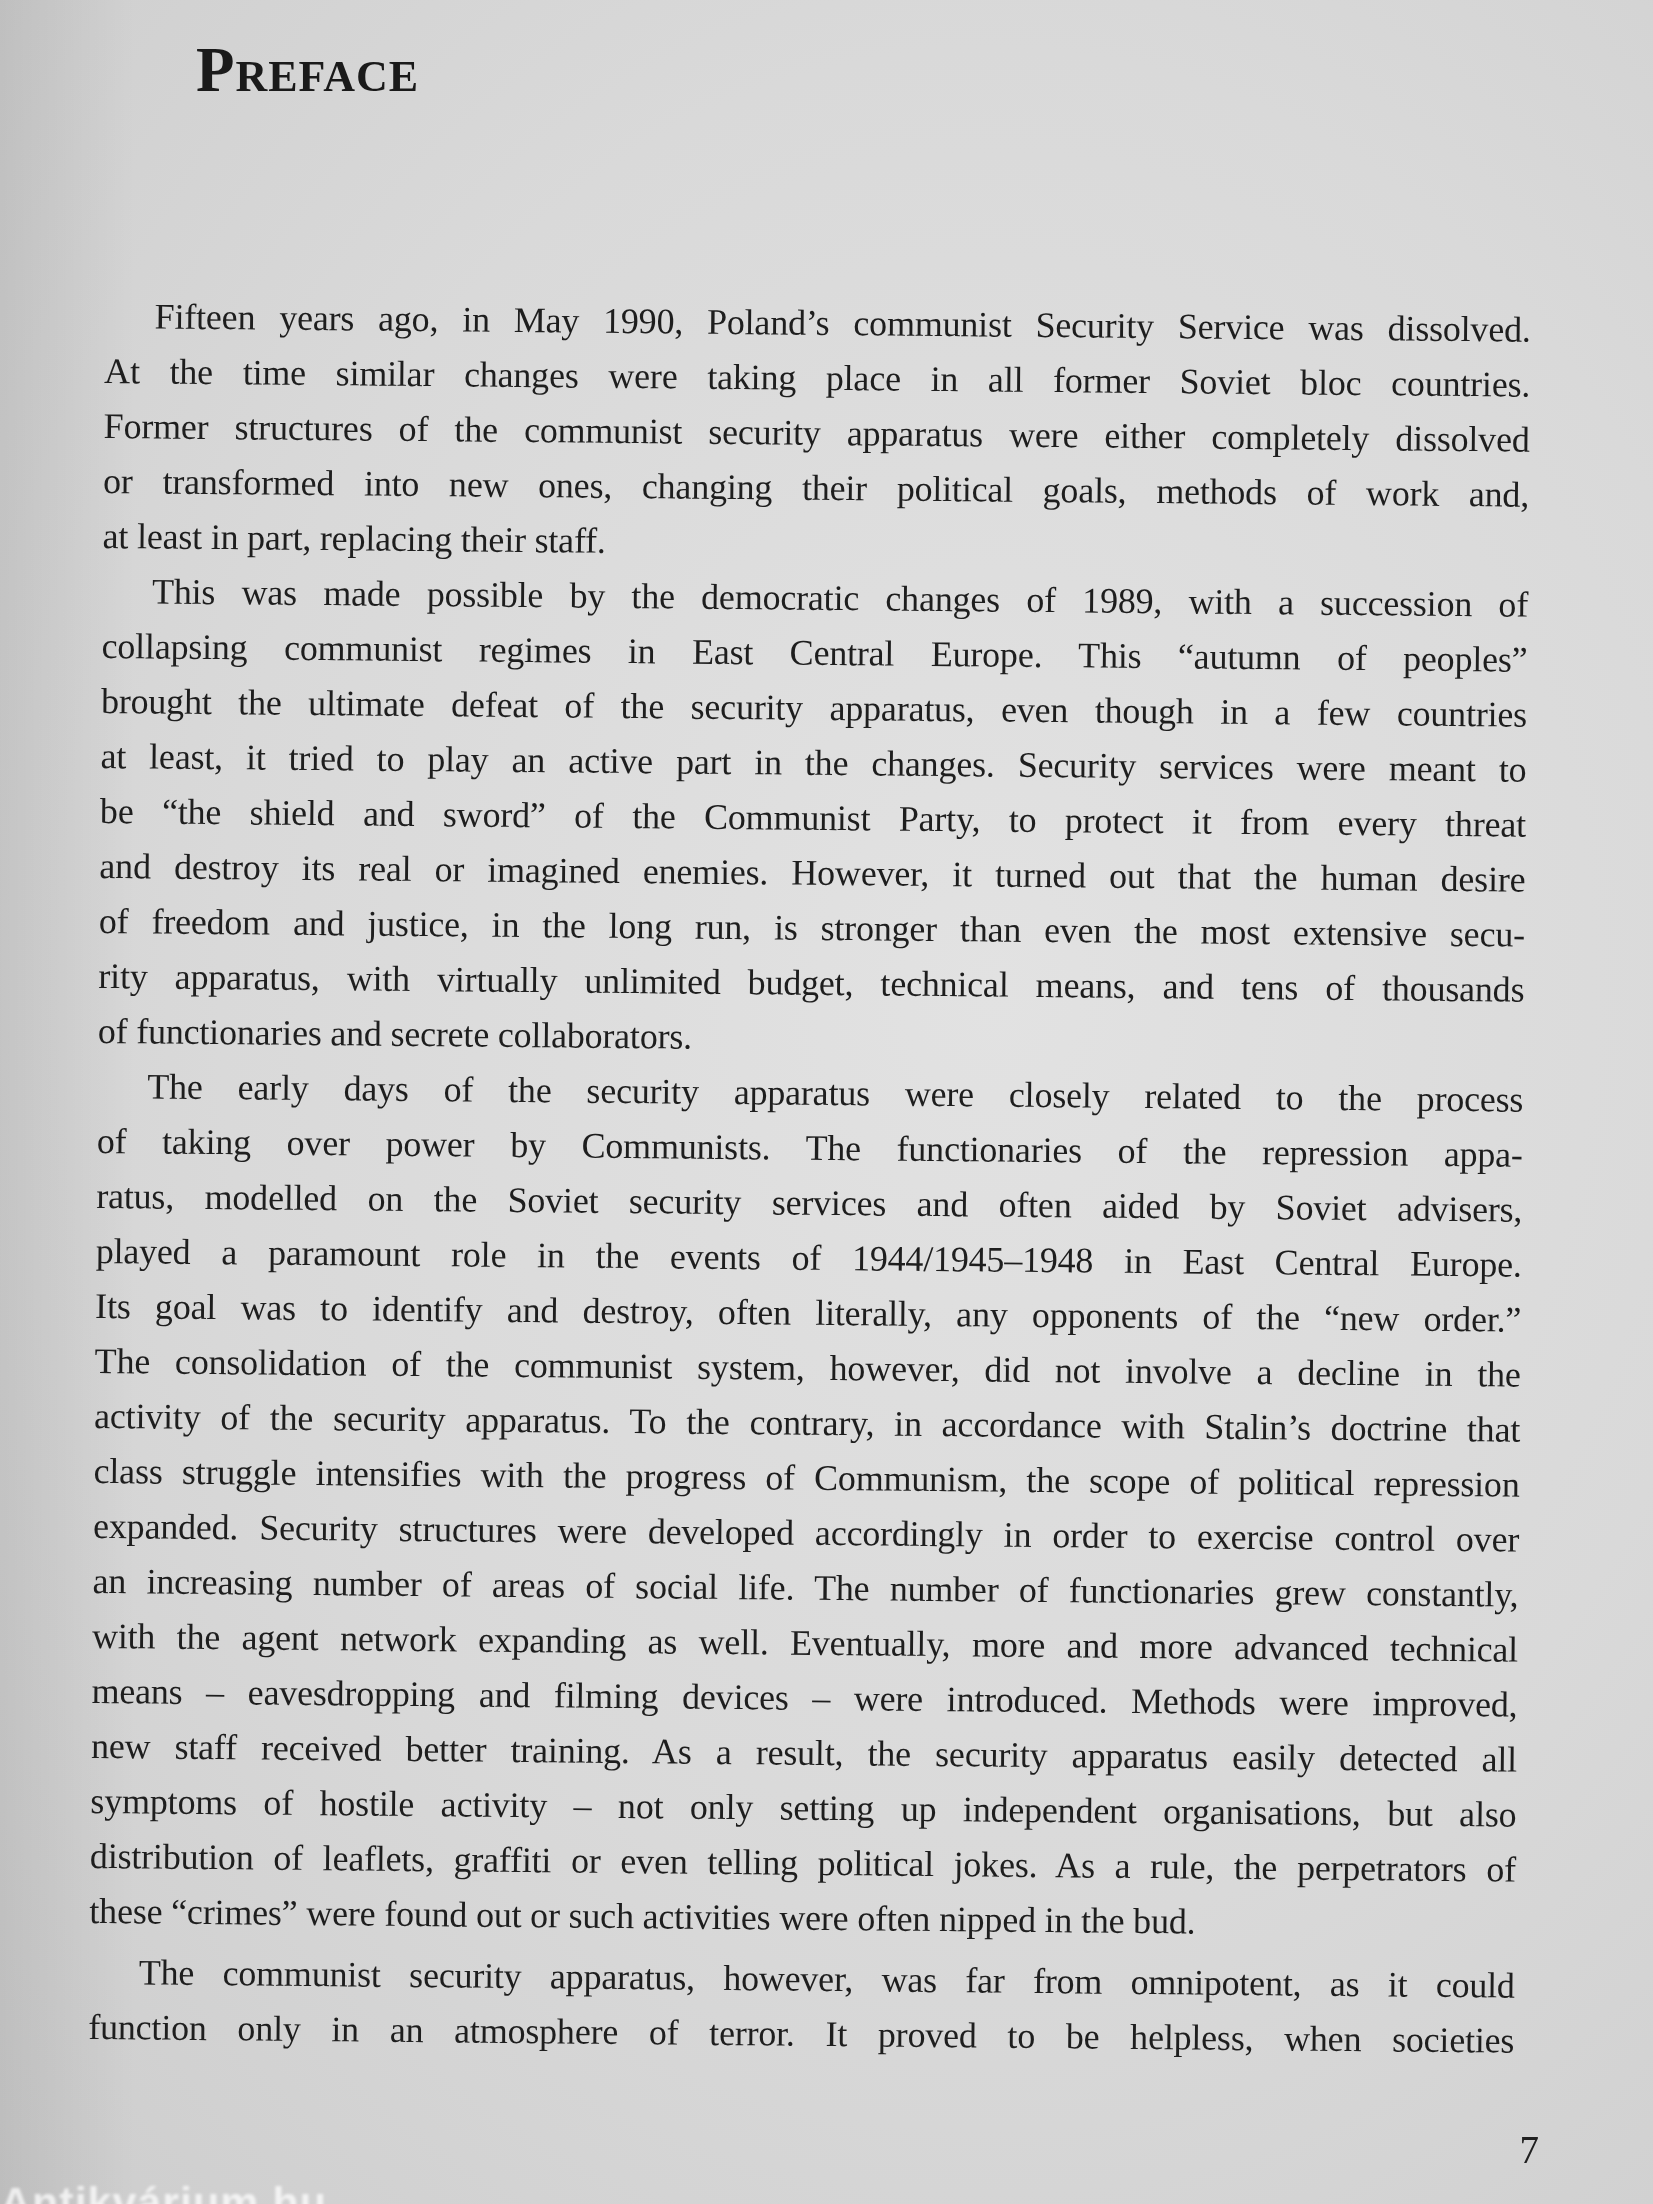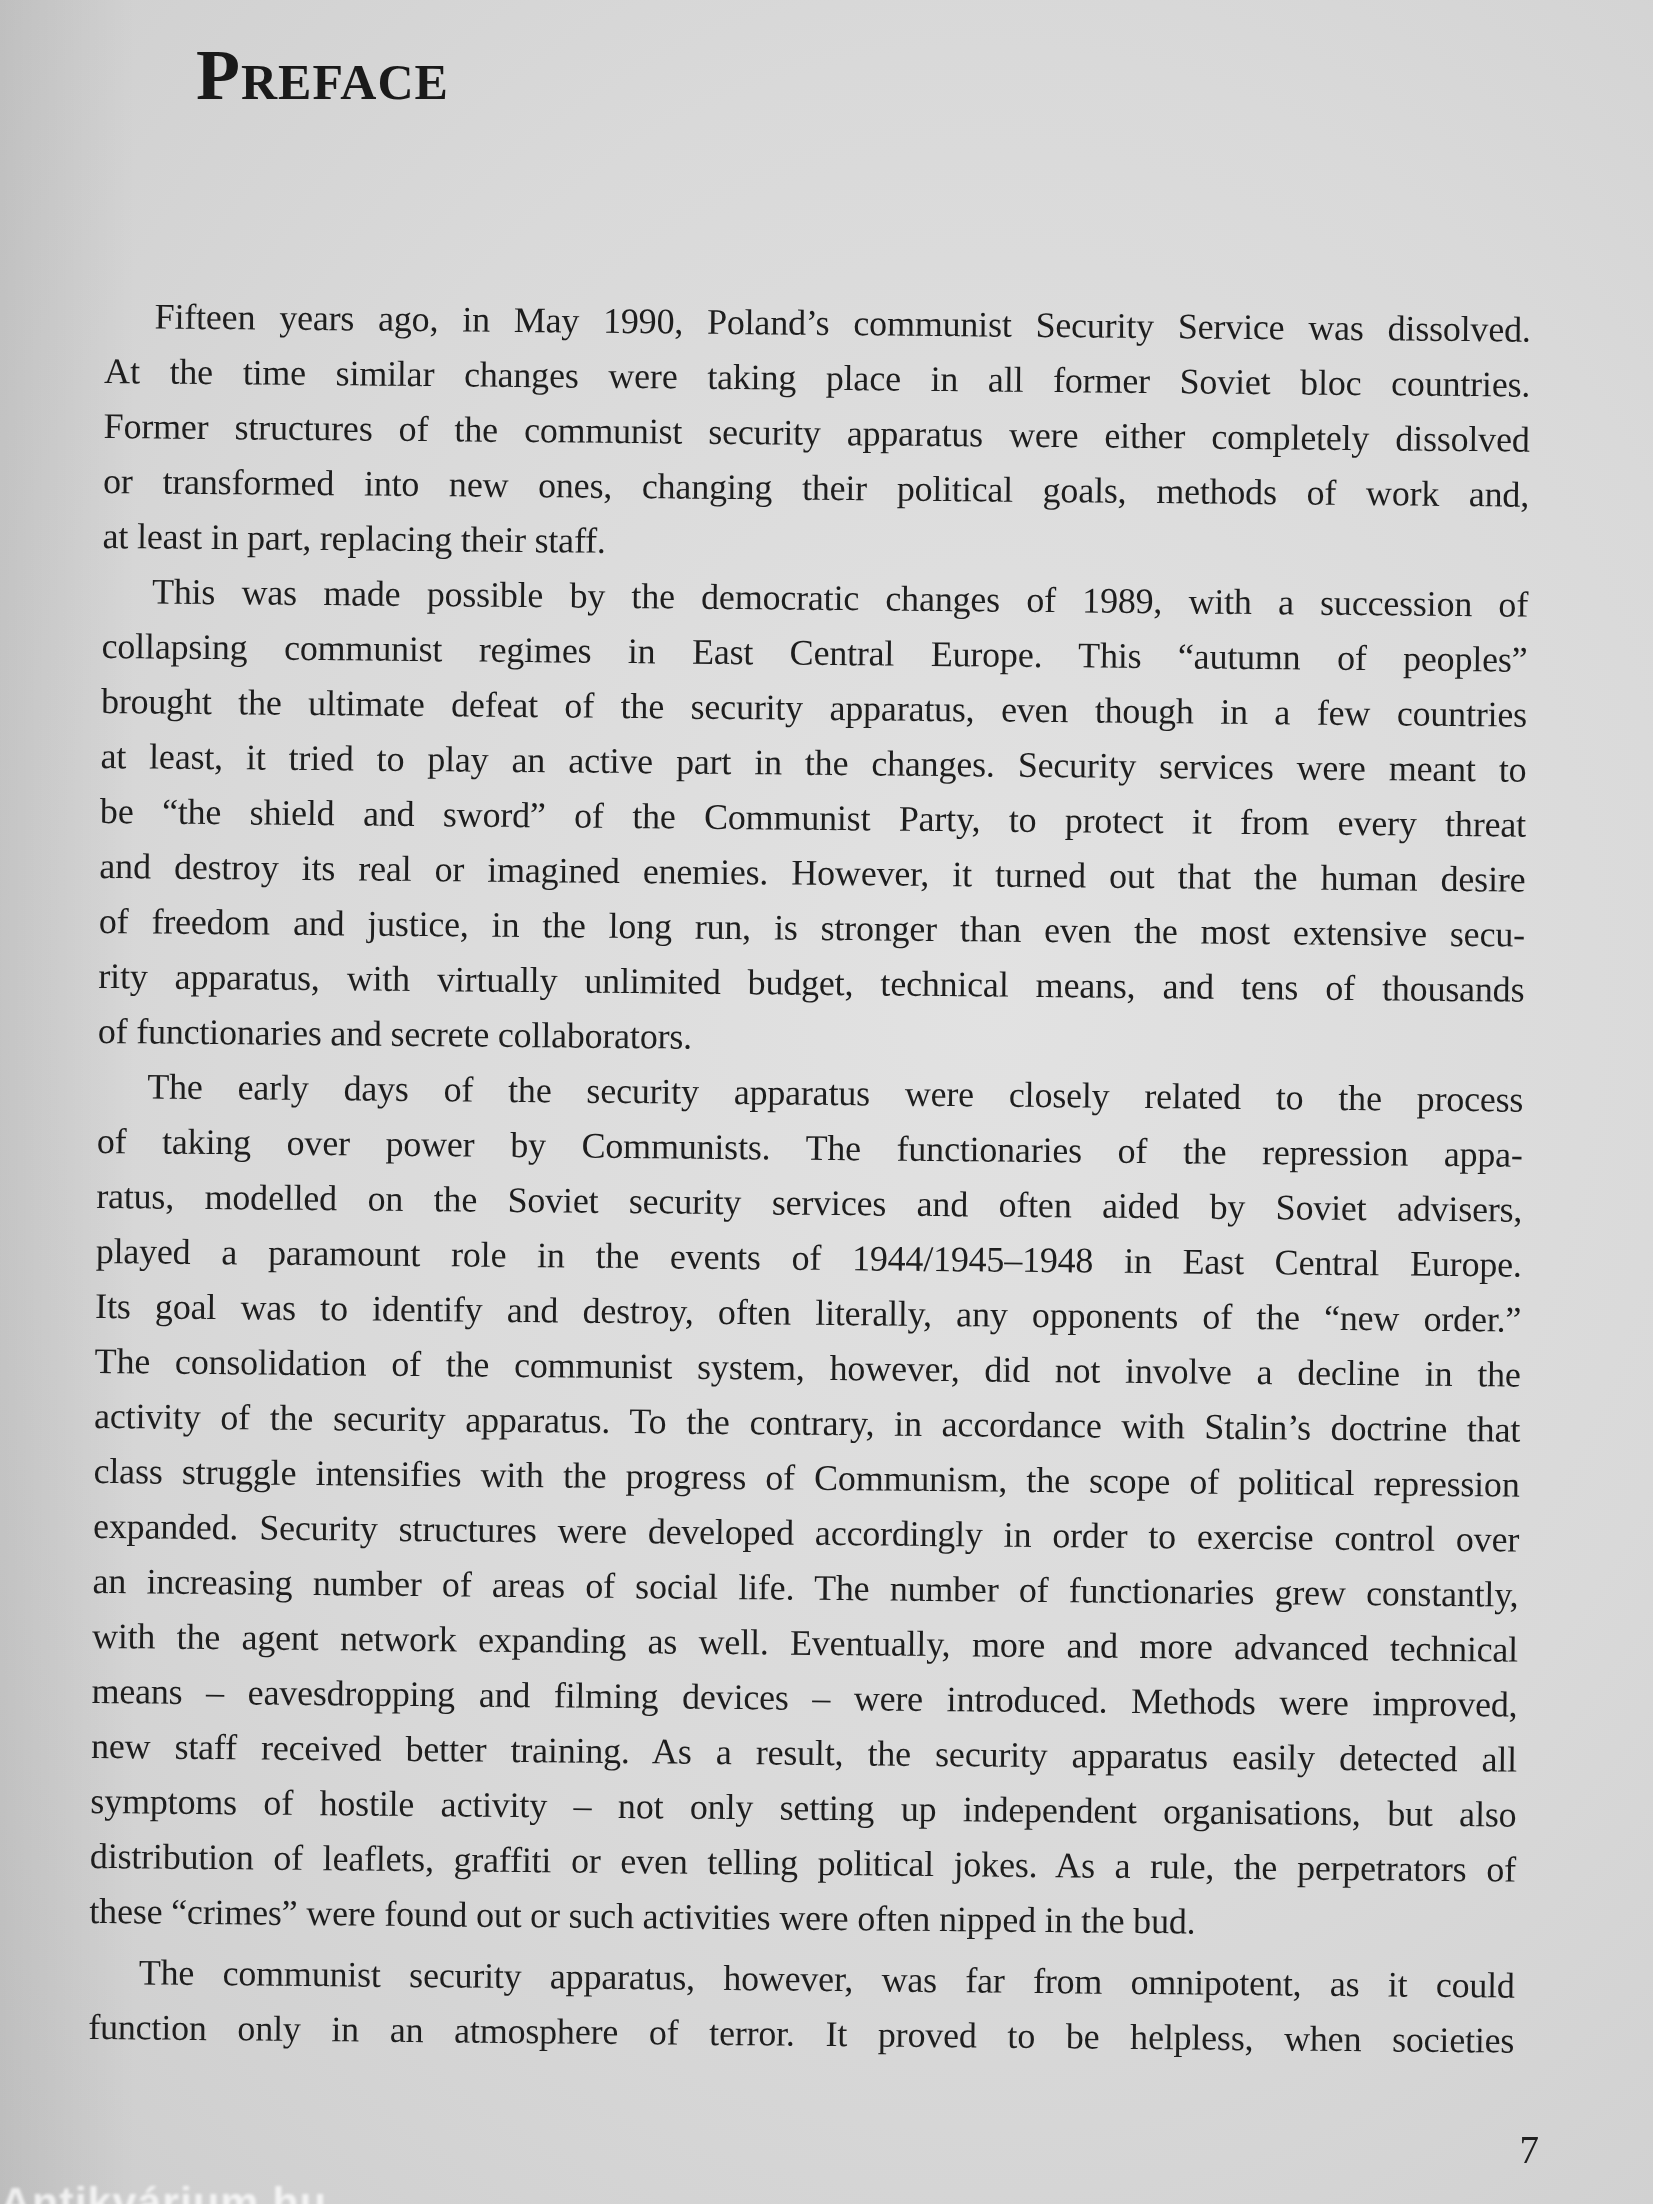--- a/index.html
+++ b/index.html
@@ -29,21 +29,21 @@
       background: linear-gradient(to right, rgba(0,0,0,0.08), rgba(0,0,0,0));
       pointer-events: none;
     }
     .title {
       position: absolute;
       left: 196px;
       top: 39px;
       margin: 0;
       font-family: "Liberation Serif", "DejaVu Serif", serif;
       font-weight: bold;
-      font-size: 72px;
+      font-size: 63px;
       line-height: 1;
       letter-spacing: 1px;
       color: #1a1a1a;
       font-variant: small-caps;
     }
     .body-text {
       position: absolute;
       left: 105px;
       top: 289px;
       width: 1426px;

